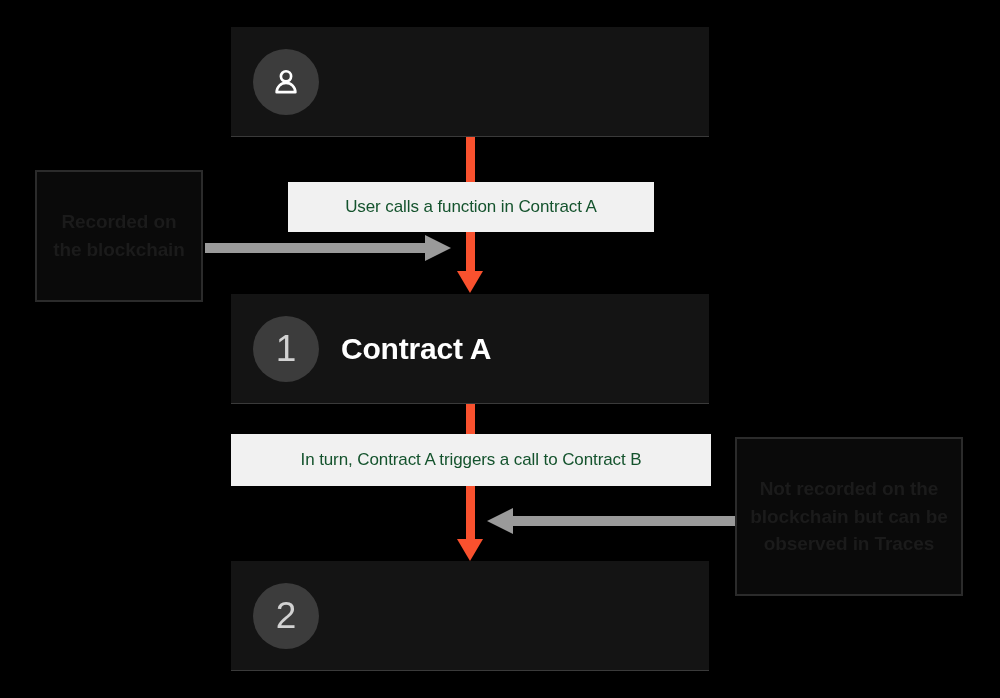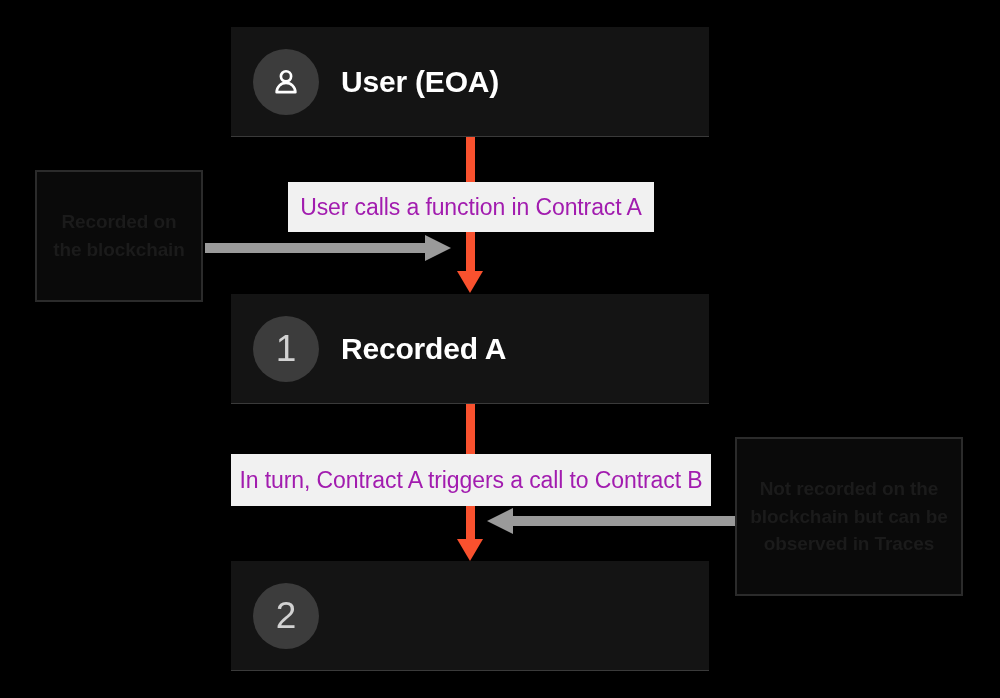--- a/index.html
+++ b/index.html
@@ -71,28 +71,28 @@
   
   .chip {
     position: absolute;
     background: #f1f1f1;
     display: flex;
     align-items: center;
     justify-content: center;
     z-index: 8;
   }
   .chip span {
-    font-size: 23px;
-    color: #a21caf;
+    font-size: 17px;
+    color: #14532d;
     font-weight: 400;
     white-space: nowrap;
     letter-spacing: -0.1px;
   }
   .chip.one { left: 288px; top: 182px; width: 366px; height: 50px; }
-  .chip.two { left: 231px; top: 454px; width: 480px; height: 52px; }
+  .chip.two { left: 231px; top: 434px; width: 480px; height: 52px; }
 
   
   .oarrow {
     position: absolute;
     left: 456px;
     width: 28px;
     z-index: 4;
   }
   .oarrow.a1 { top: 137px; height: 156px; }
   .oarrow.a2 { top: 404px; height: 157px; }
@@ -196,28 +196,27 @@
     <div class="ghead"></div>
   </div>
 
   <div class="node user">
     <div class="node-badge">
       <svg class="person-icon" width="34" height="34" viewBox="0 0 24 24">
         <circle cx="12" cy="8" r="3.6" fill="none" stroke="#ffffff" stroke-width="1.9"></circle>
         <path d="M5.4 19.2 a6.6 6.6 0 0 1 13.2 0 z" fill="none" stroke="#ffffff" stroke-width="1.9" stroke-linejoin="round"></path>
       </svg>
     </div>
-    <div class="node-title">User (EOA)</div>
   </div>
 
   <div class="node ca">
     <div class="node-badge">
       <span class="badge-num">1</span>
     </div>
-    <div class="node-title">Recorded A</div>
+    <div class="node-title">Contract A</div>
   </div>
 
   <div class="node cb">
     <div class="node-badge">
       <span class="badge-num">2</span>
     </div>
   </div>
 
   <div class="chip one">
     <span>User calls a function in Contract A</span>

